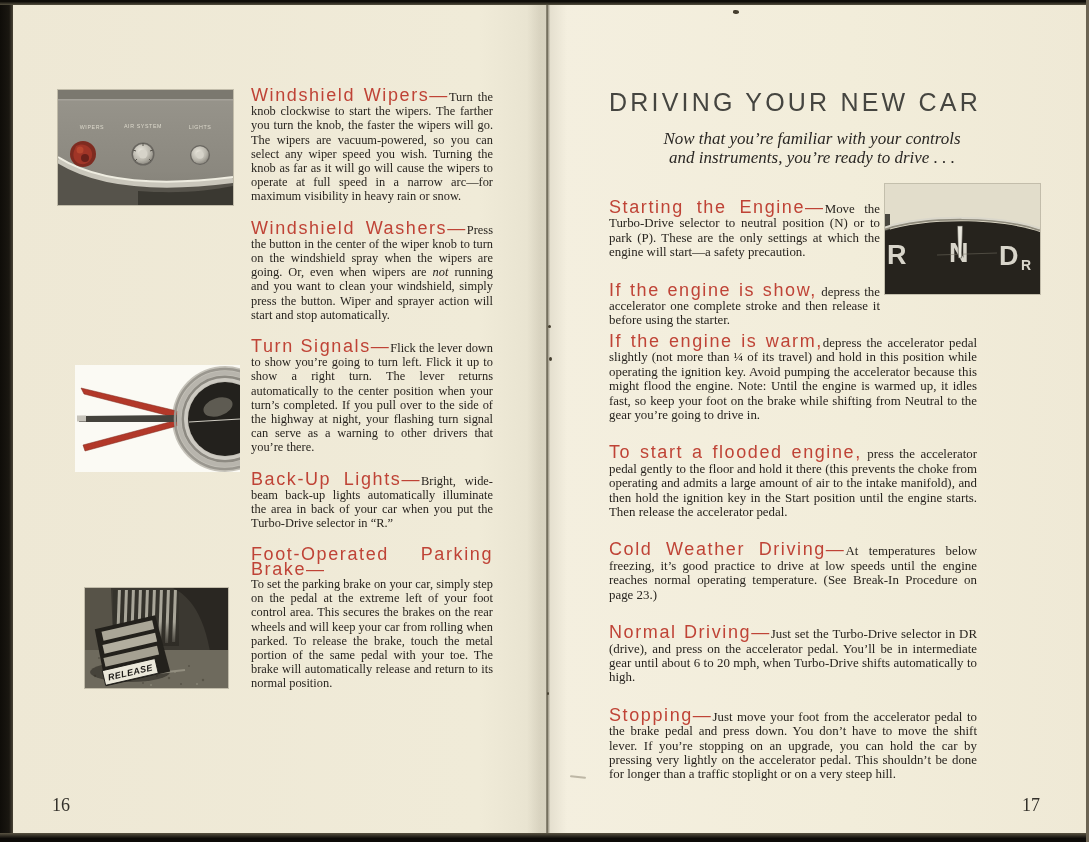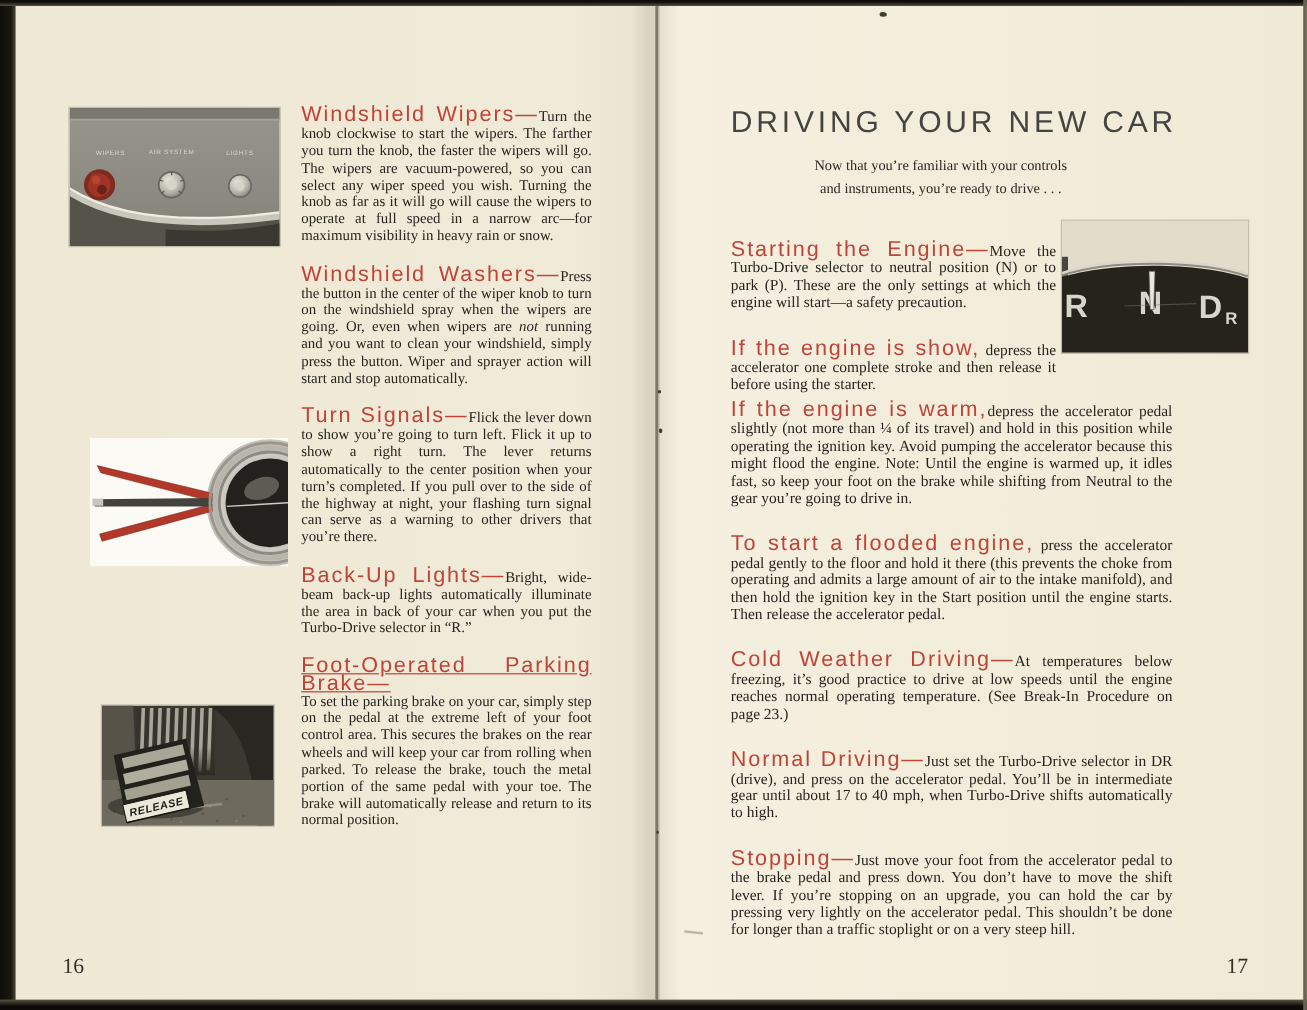--- a/index.html
+++ b/index.html
@@ -26,30 +26,30 @@
 
   
   .col{position:absolute;color:#28241f;}
   .left-col{left:251px;top:88px;width:242px;font-size:12.4px;line-height:14.2px;}
   .sec{margin:0 0 17px 0;text-align:justify;}
   .right-page .sec{margin:16px 0 23px 0;}
   .sec-heading{
     font-family:"Liberation Sans", sans-serif;
     color:#bf4336;font-size:18px;letter-spacing:1.6px;font-weight:400;
   }
-  .sec-heading.block{display:block;margin-bottom:1px;text-decoration:underline;}
+  .sec-heading.block{display:block;margin-bottom:1px;}
   .sec-body em{font-style:italic;}
   .rp-title{
     position:absolute;left:609px;top:88px;width:368px;text-align:right;
     font-family:"Liberation Sans", sans-serif;font-size:25px;letter-spacing:3.2px;
     color:#454540;white-space:nowrap;
   }
   .rp-intro{
-    position:absolute;left:600px;top:129px;width:368px;text-align:center;
-    font-size:12px;line-height:19px;color:#2a2724;
+    position:absolute;left:628px;top:129px;width:368px;text-align:center;
+    font-style:italic;font-size:17px;line-height:19px;color:#2a2724;
   }
   .rp-top{position:absolute;left:609px;top:184px;width:431px;display:flex;}
   .rp-top .txt{width:271px;font-size:12.9px;line-height:14.4px;color:#28241f;}
   .rp-top .pic{margin-left:auto;}
   .rp-bottom{left:609px;top:318px;width:368px;font-size:12.9px;line-height:14.4px;}
   .pagenum{position:absolute;font-size:18px;color:#33302a;}
   .pagenum-left{left:52px;top:795px;}
   .pagenum-right{left:1022px;top:795px;}
 
   
@@ -257,21 +257,21 @@
       </div>
     </div>
 
     <div class="col rp-bottom">
   <p class="sec"><span class="sec-heading">If the engine is warm,</span><span class="sec-body"><span>depress the accelerator pedal slightly (not more than ¼ of its travel) and hold in this position while operating the ignition key. Avoid pumping the accelerator because this might flood the engine. Note: Until the engine is warmed up, it idles fast, so keep your foot on the brake while shifting from Neutral to the gear you’re going to drive in.</span></span></p>
 
   <p class="sec"><span class="sec-heading">To start a flooded engine,</span><span class="sec-body"><span> press the accelerator pedal gently to the floor and hold it there (this prevents the choke from operating and admits a large amount of air to the intake manifold), and then hold the ignition key in the Start position until the engine starts. Then release the accelerator pedal.</span></span></p>
 
   <p class="sec"><span class="sec-heading">Cold Weather Driving—</span><span class="sec-body"><span>At temperatures below freezing, it’s good practice to drive at low speeds until the engine reaches normal operating temperature. (See Break-In Procedure on page 23.)</span></span></p>
 
-  <p class="sec"><span class="sec-heading">Normal Driving—</span><span class="sec-body"><span>Just set the Turbo-Drive selector in DR (drive), and press on the accelerator pedal. You’ll be in intermediate gear until about 17 to 40 mph, when Turbo-Drive shifts automatically to high.</span></span></p>
+  <p class="sec"><span class="sec-heading">Normal Driving—</span><span class="sec-body"><span>Just set the Turbo-Drive selector in DR (drive), and press on the accelerator pedal. You’ll be in intermediate gear until about 6 to 20 mph, when Turbo-Drive shifts automatically to high.</span></span></p>
 
   <p class="sec"><span class="sec-heading">Stopping—</span><span class="sec-body"><span>Just move your foot from the accelerator pedal to the brake pedal and press down. You don’t have to move the shift lever. If you’re stopping on an upgrade, you can hold the car by pressing very lightly on the accelerator pedal. This shouldn’t be done for longer than a traffic stoplight or on a very steep hill.</span></span></p>
 </div>
 
     <div class="pagenum pagenum-right">17</div>
   </div>
 
   <div class="speck" style="left:733px;top:10px;width:6px;height:4px;border-radius:40% 60% 50% 50%;"></div>
   <div class="speck" style="left:548px;top:325px;width:3px;height:3px;"></div>
   <div class="speck" style="left:549px;top:357px;width:3px;height:4px;"></div>

